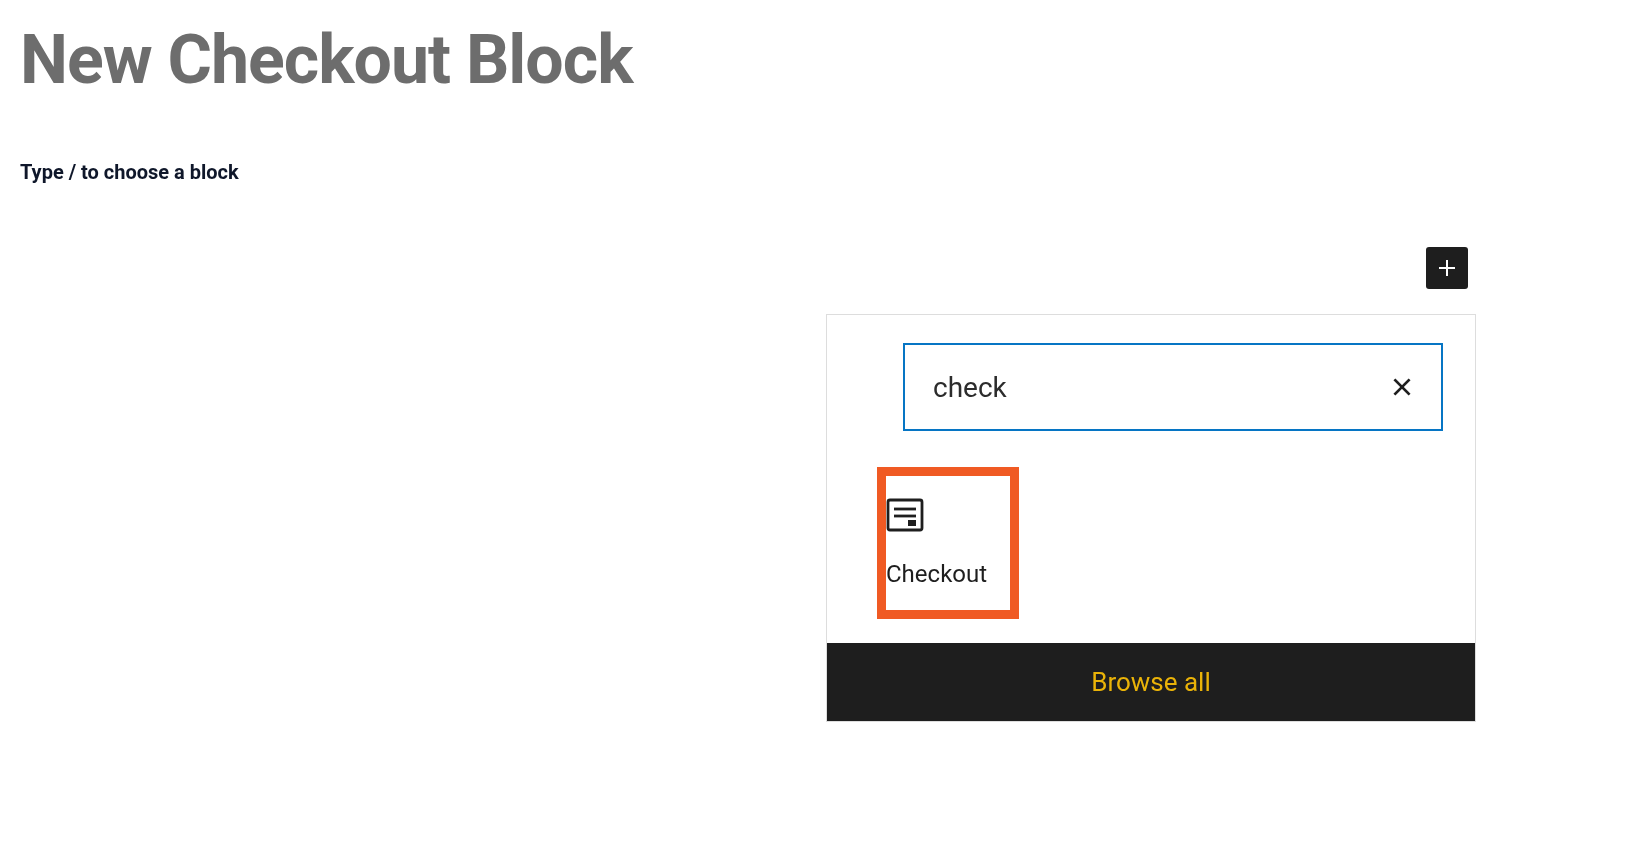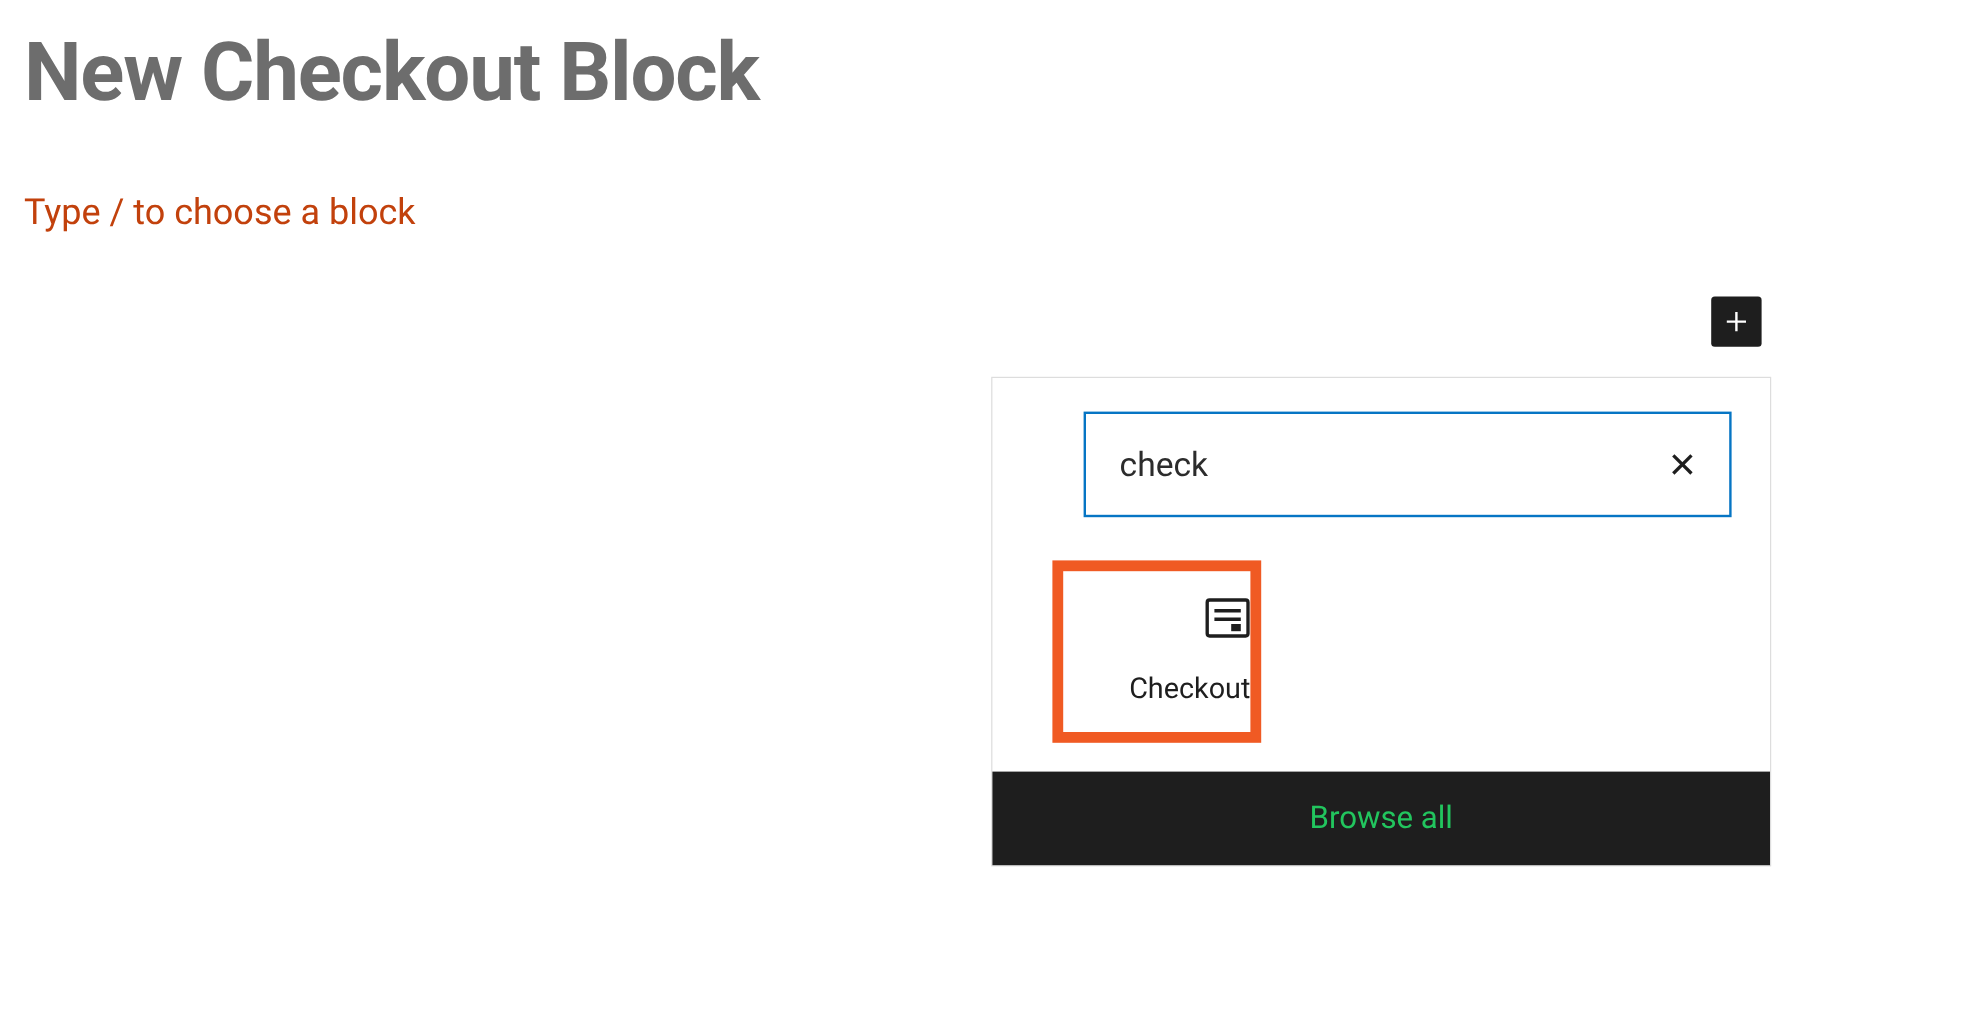--- a/index.html
+++ b/index.html
@@ -16,23 +16,23 @@
       position: relative;
     }
     .page-title {
       font-size: 68px;
       font-weight: 700;
       color: #6d6d6d;
       margin-bottom: 60px;
       letter-spacing: -1px;
     }
     .placeholder-text {
-      font-size: 30px;
-      font-weight: 400;
-      color: #c2410c;
+      font-size: 20px;
+      font-weight: 700;
+      color: #0f172a;
     }
     .add-button {
       position: absolute;
       top: 247px;
       right: 180px;
       width: 42px;
       height: 42px;
       background: #1e1e1e;
       border: none;
       border-radius: 3px;
@@ -95,47 +95,47 @@
       height: 26px;
       stroke: #1e1e1e;
       stroke-width: 2.5;
     }
     .block-results {
       display: flex;
       gap: 16px;
       padding-left: 18px;
     }
     .block-tile {
-      width: 174px;
+      width: 142px;
       height: 152px;
       border: 9px solid #f05a23;
       display: flex;
       flex-direction: column;
-      align-items: flex-end;
+      align-items: flex-start;
       justify-content: center;
       gap: 28px;
       cursor: pointer;
       background: #fff;
     }
     .block-tile-icon {
       width: 38px;
       height: 34px;
       display: flex;
       align-items: center;
       justify-content: center;
     }
     .block-tile-label {
       font-size: 24px;
       color: #1e1e1e;
     }
     .browse-all-button {
       width: 100%;
       height: 78px;
       background: #1e1e1e;
-      color: #22c55e;
+      color: #eab308;
       border: none;
       font-size: 26px;
       font-weight: 400;
       cursor: pointer;
       font-family: inherit;
     }
   </style>
 </head>
 <body>
 

